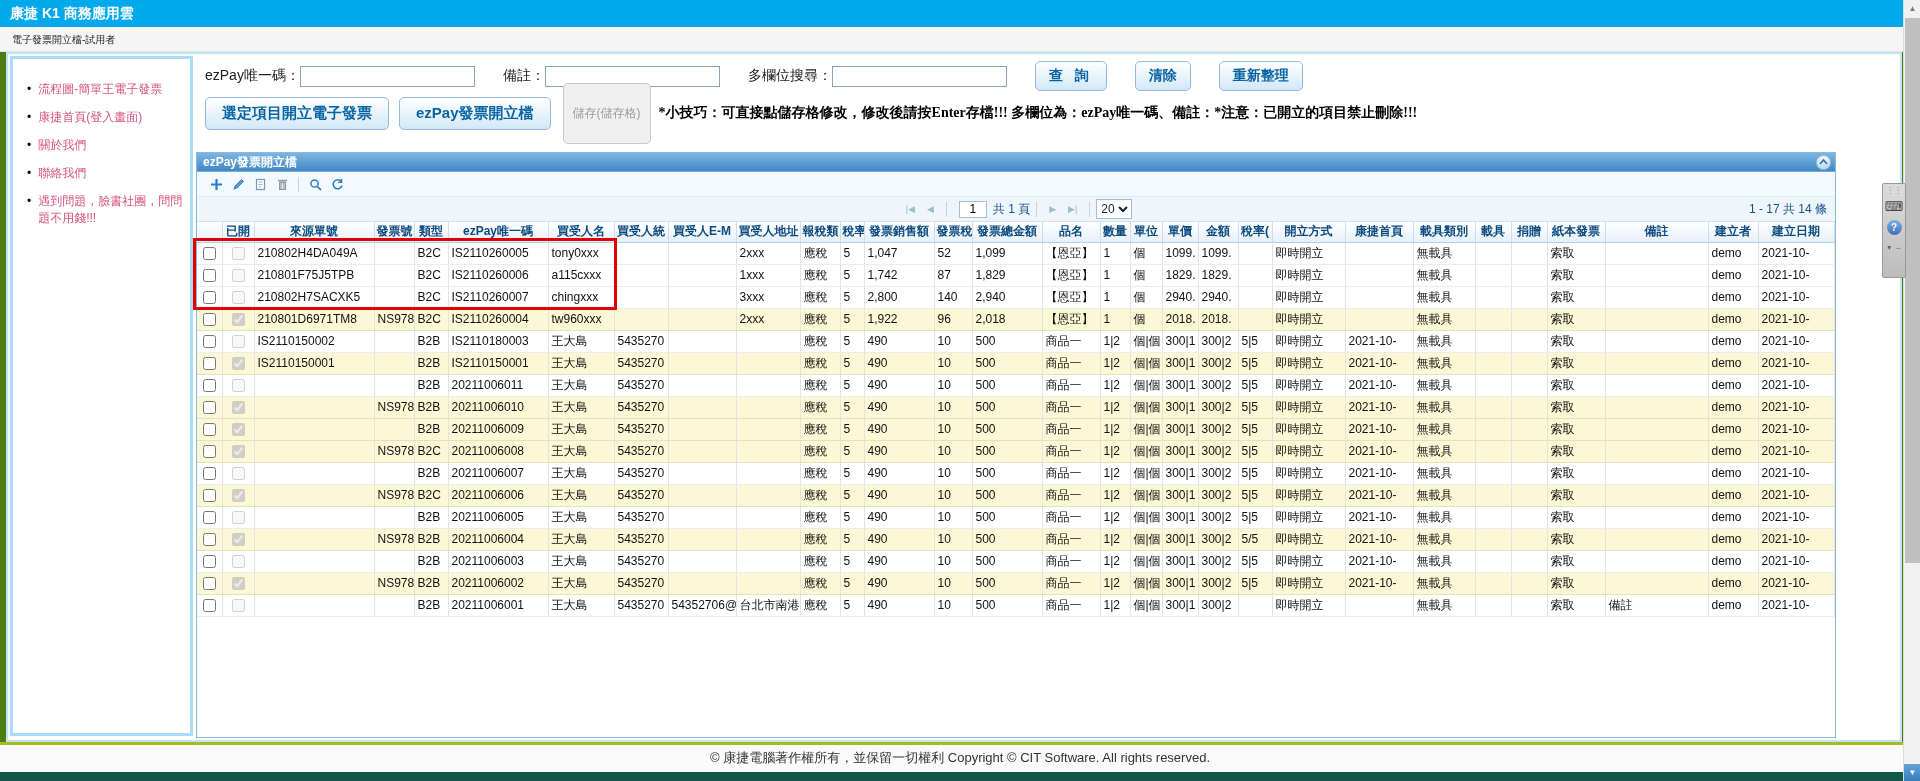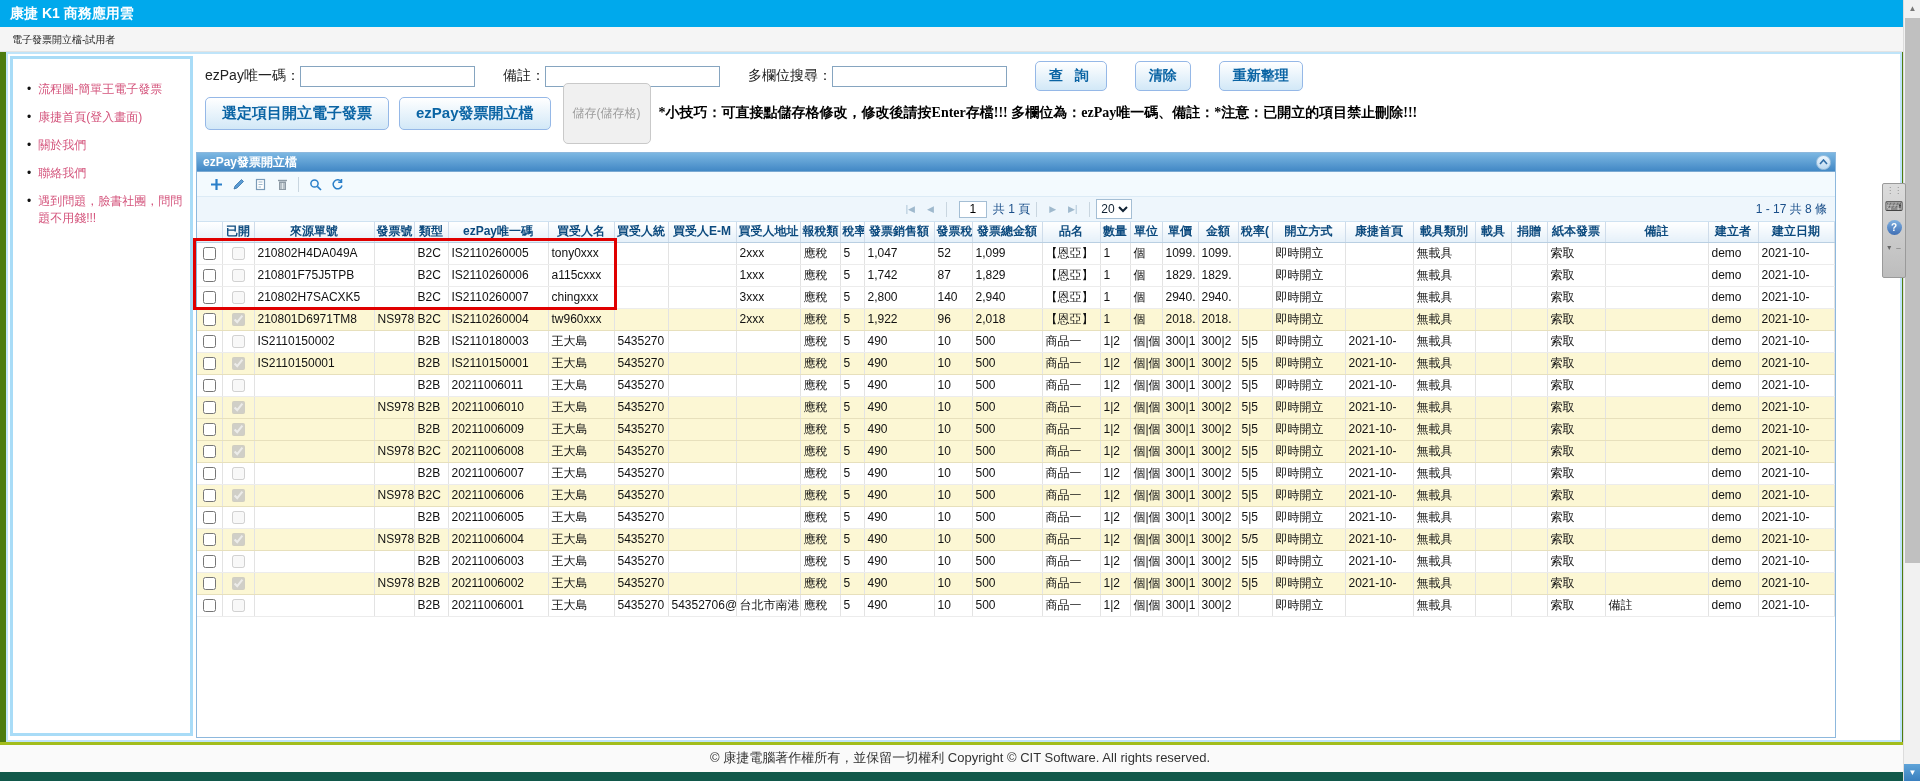--- a/index.html
+++ b/index.html
@@ -200,21 +200,21 @@
       <span class="pg-arrow">|◀</span>
       <span class="pg-arrow">◀</span>
       <span class="pg-sep"></span>
       <input type="text" value="1" style="">
       <span>共 1 頁</span>
       <span class="pg-sep"></span>
       <span class="pg-arrow">▶</span>
       <span class="pg-arrow">▶|</span>
       <span class="pg-sep"></span>
       <select><option>20</option></select>
-      <span class="pg-info">1 - 17 共 8 條</span>
+      <span class="pg-info">1 - 17 共 14 條</span>
     </div>
     <div class="grid-wrap">
       <table class="grid" style="width: 1637px;">
           <colgroup>
             <col style="width: 25px;">
             <col style="width: 32px;">
             <col style="width: 120px;">
             <col style="width: 40px;">
             <col style="width: 34px;">
             <col style="width: 100px;">

